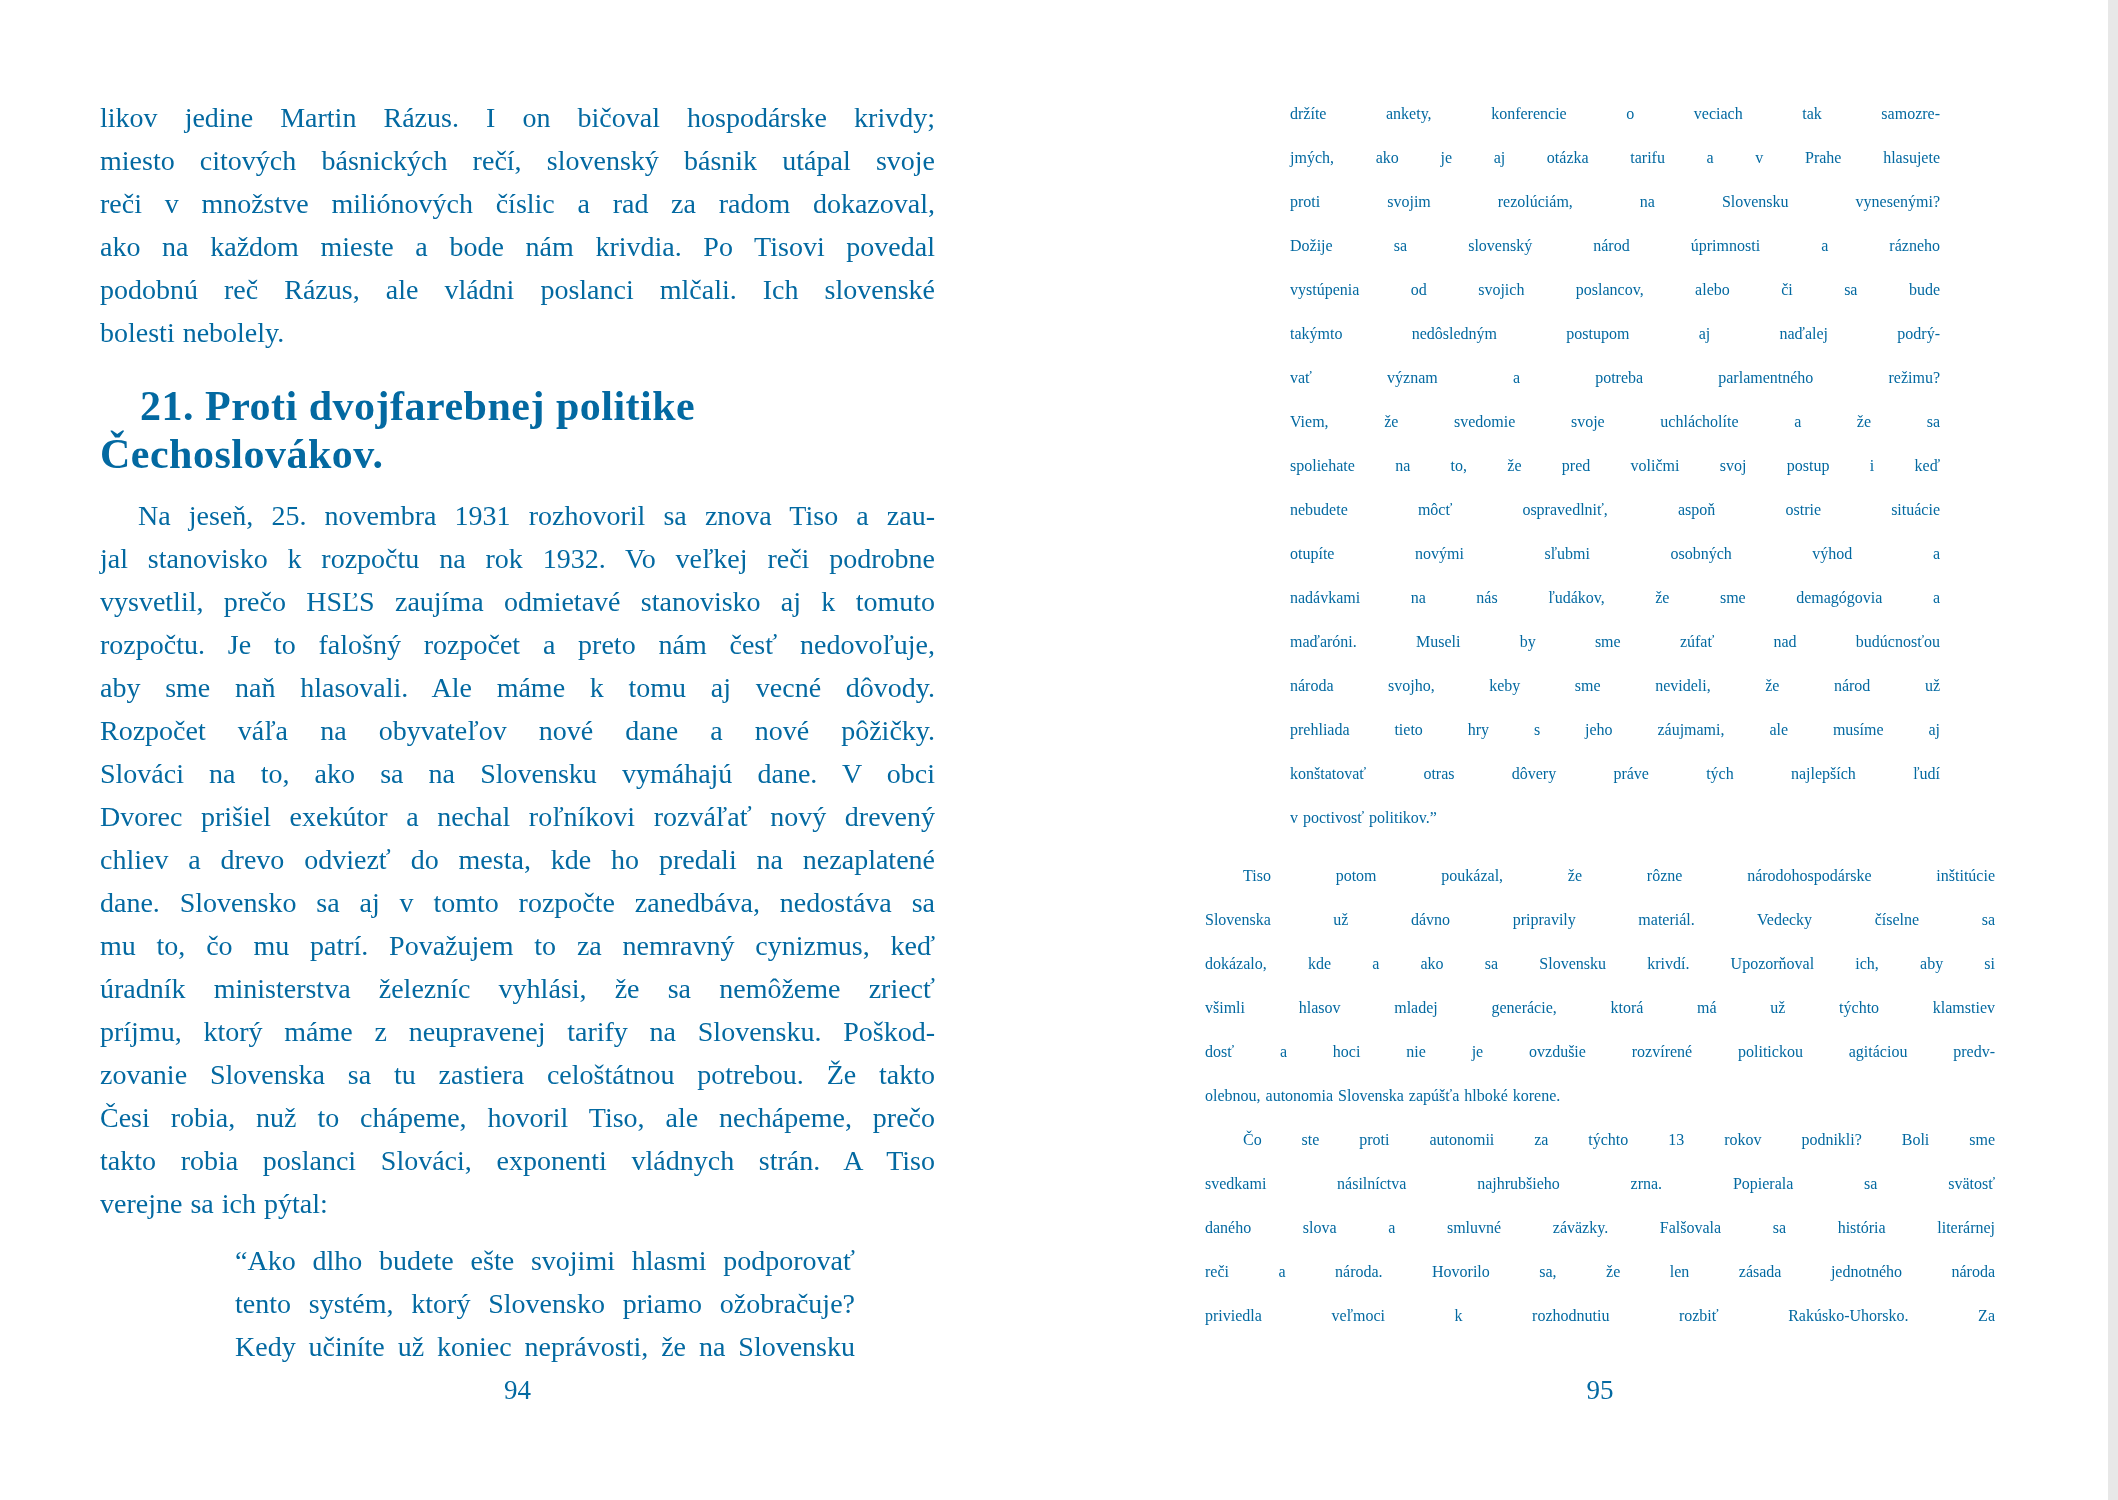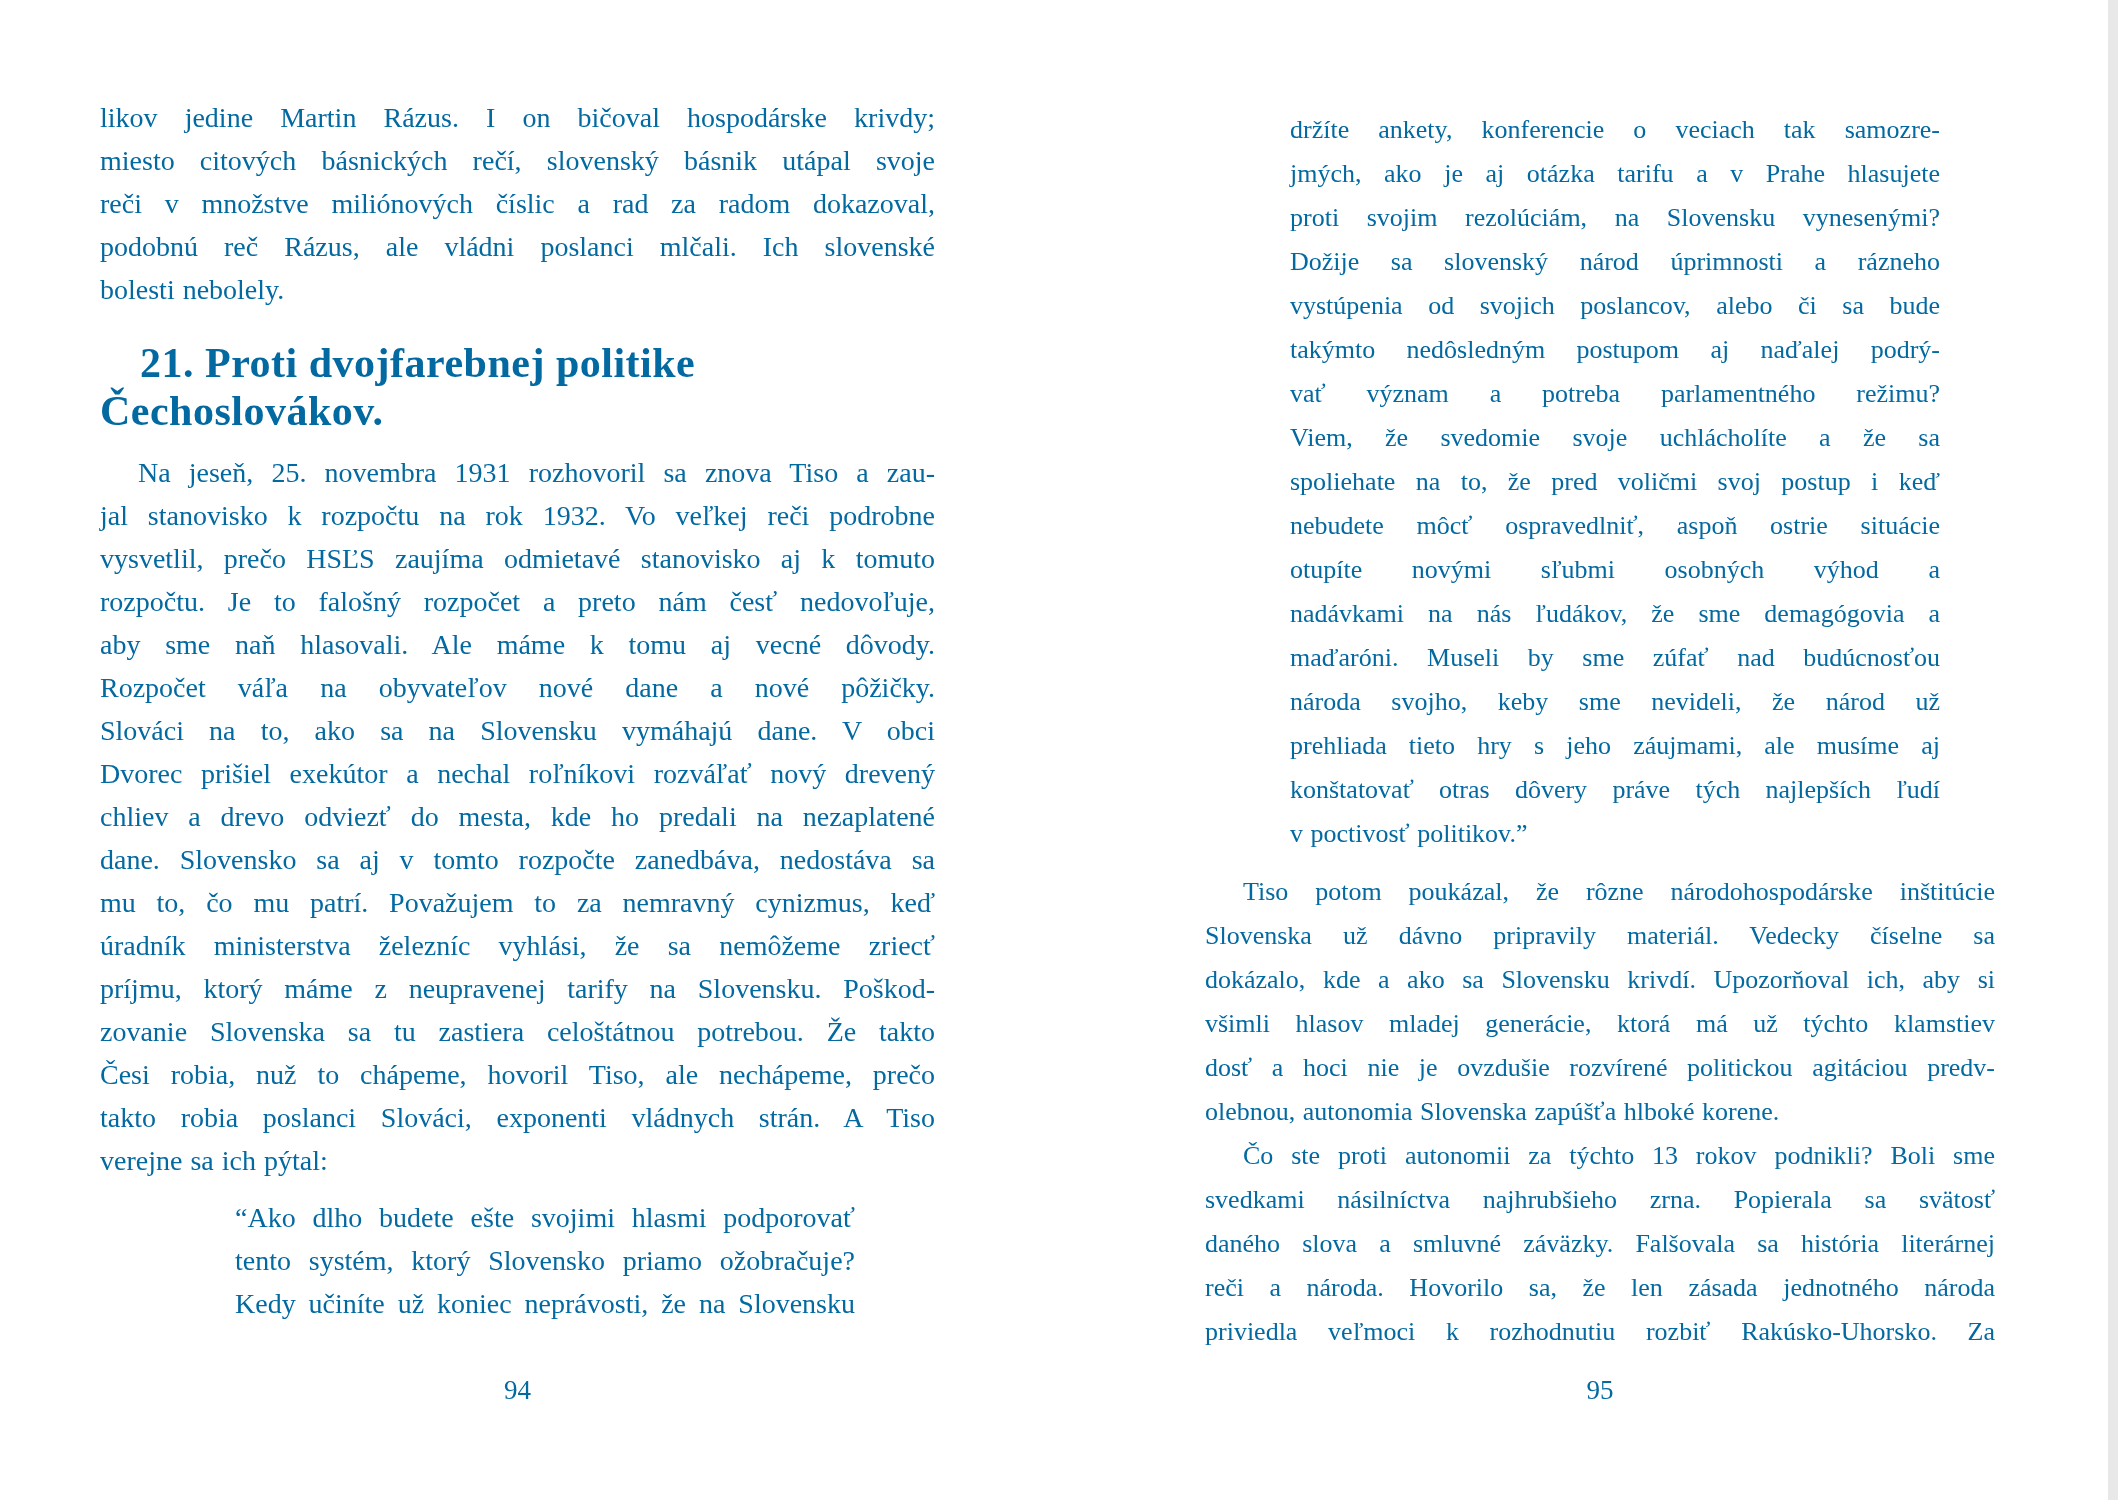--- a/index.html
+++ b/index.html
@@ -30,23 +30,23 @@
   }
   .page.left .column {
     left: 100px;
     top: 96px;
     width: 835px;
     font-size: 28px;
     line-height: 43px;
   }
   .page.right .column {
     left: 146px;
-    top: 108px;
+    top: 92px;
     width: 790px;
-    font-size: 26px;
+    font-size: 16px;
     line-height: 44px;
   }
 
   .para { margin: 0; padding: 0; }
 
   .para .line {
     text-align: justify;
     text-align-last: justify;
     word-spacing: 1px;
   }
@@ -91,20 +91,21 @@
 <body>
 
 <main class="spread">
 
   <section class="page left">
     <div class="column">
       <div class="para">
           <div class="line">likov jedine Martin Rázus. I on bičoval hospodárske krivdy;</div>
           <div class="line">miesto citových básnických rečí, slovenský básnik utápal svoje</div>
           <div class="line">reči v množstve miliónových číslic a rad za radom dokazoval,</div>
+          <div class="line">ako na každom mieste a bode nám krivdia. Po Tisovi povedal</div>
           <div class="line">podobnú reč Rázus, ale vládni poslanci mlčali. Ich slovenské</div>
           <div class="line last">bolesti nebolely.</div>
         </div>
       <h2 class="heading">21. Proti dvojfarebnej politike Čechoslovákov.</h2>
       <div class="para indent-first">
           <div class="line">Na jeseň, 25. novembra 1931 rozhovoril sa znova Tiso a zau-</div>
           <div class="line">jal stanovisko k rozpočtu na rok 1932. Vo veľkej reči podrobne</div>
           <div class="line">vysvetlil, prečo HSĽS zaujíma odmietavé stanovisko aj k tomuto</div>
           <div class="line">rozpočtu. Je to falošný rozpočet a preto nám česť nedovoľuje,</div>
           <div class="line">aby sme naň hlasovali. Ale máme k tomu aj vecné dôvody.</div>

